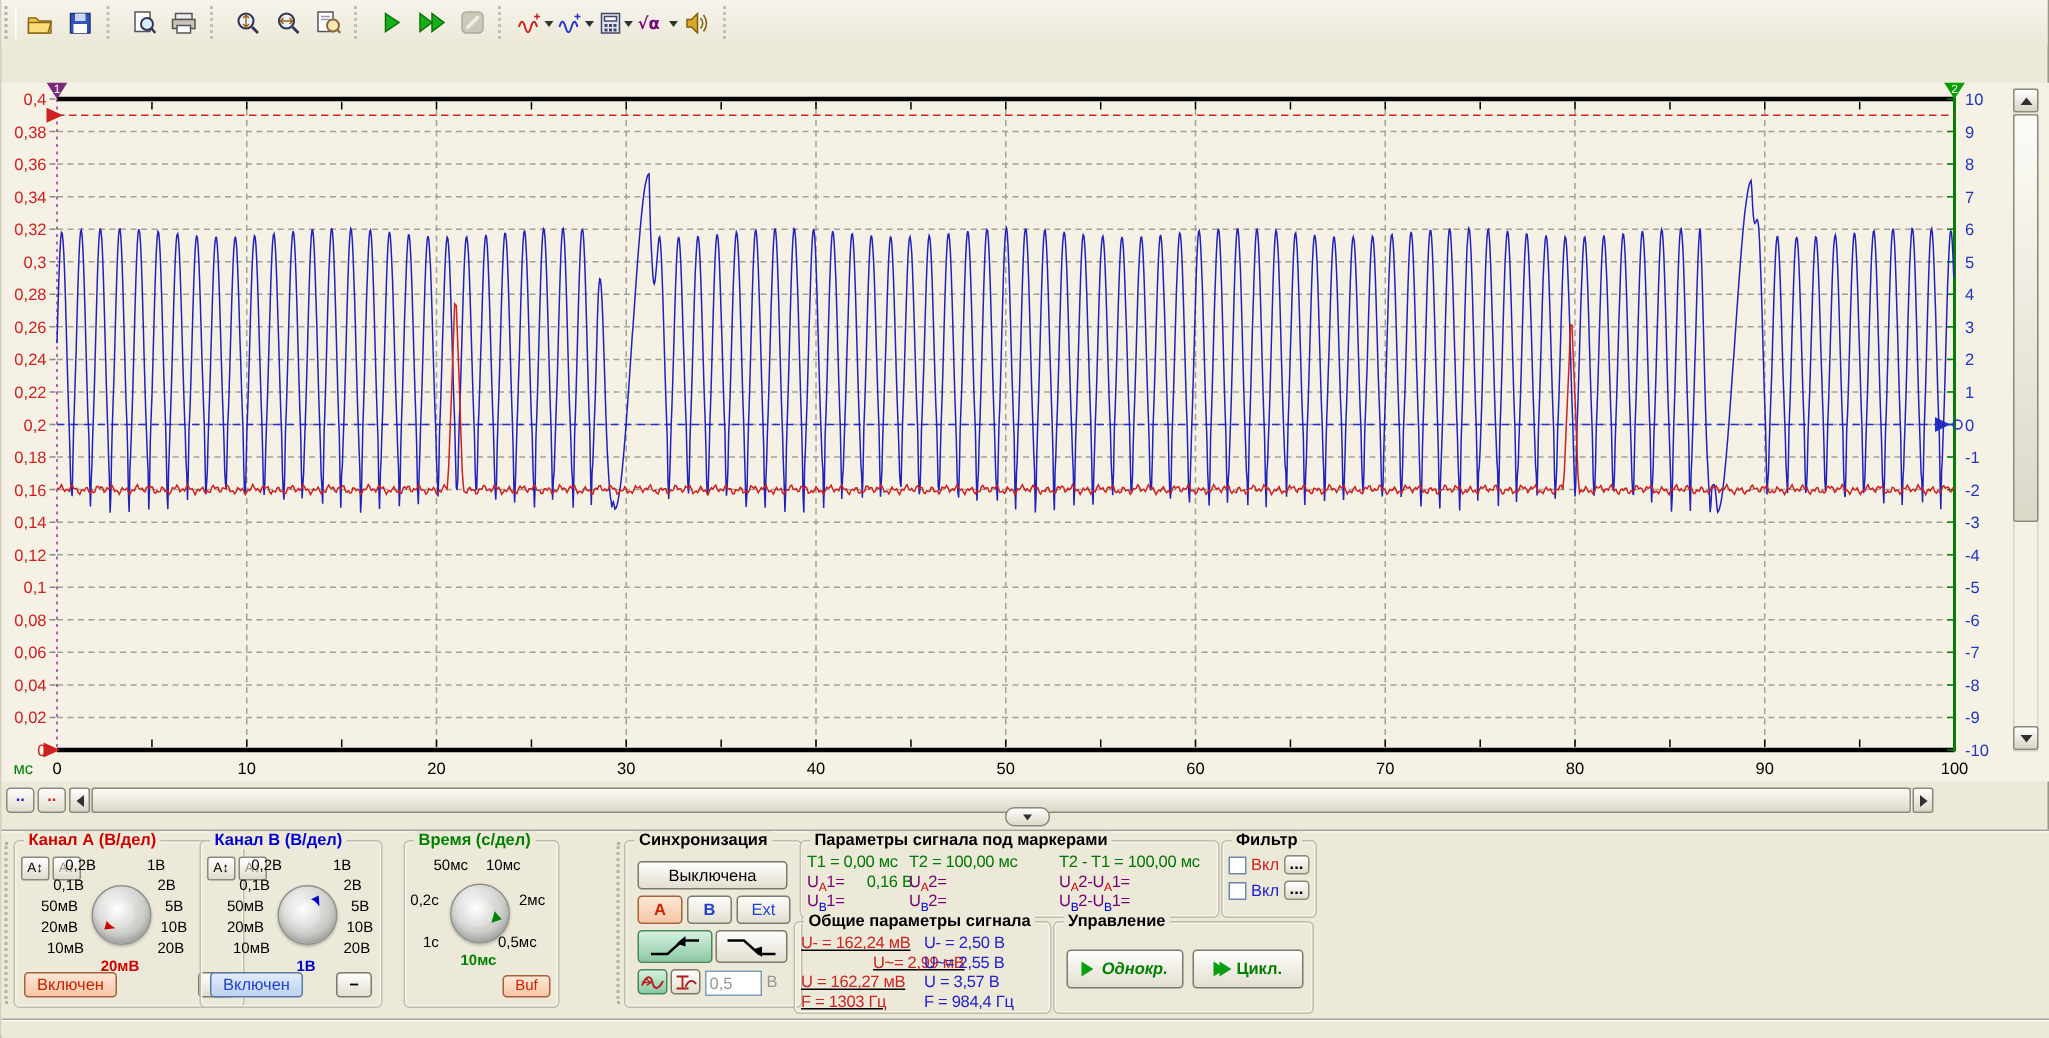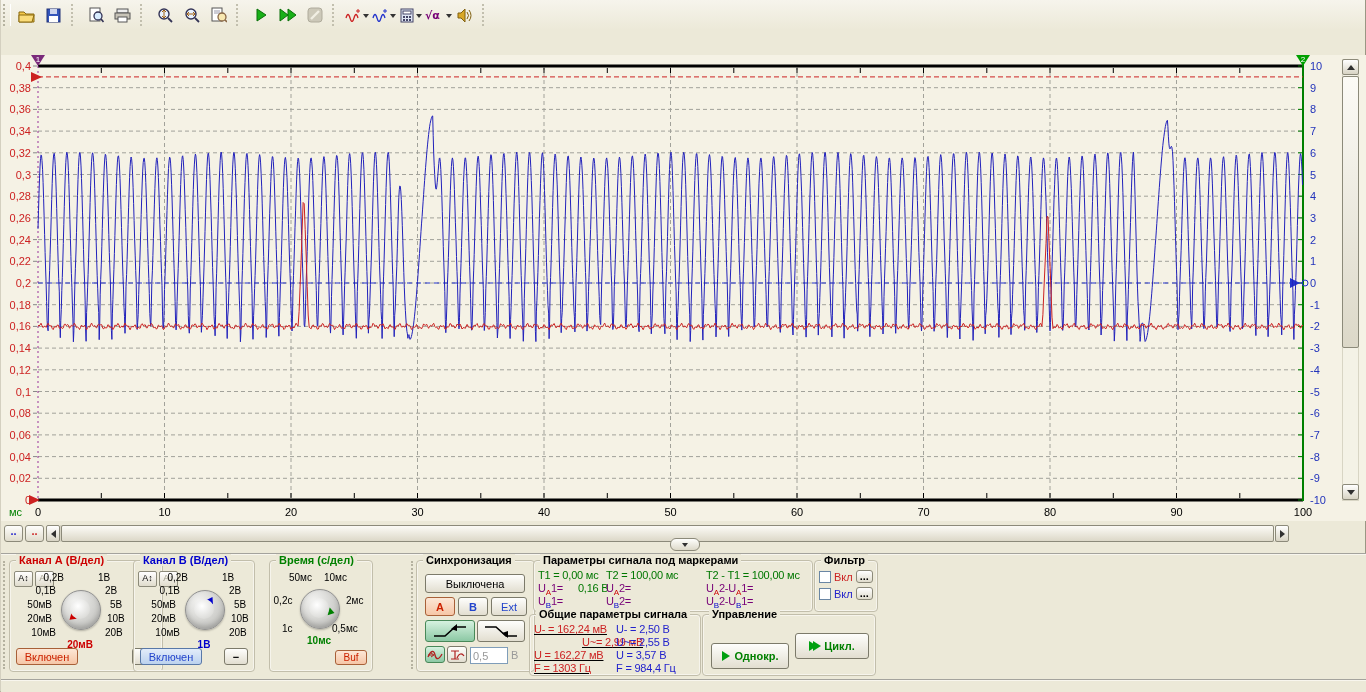--- a/index.html
+++ b/index.html
@@ -617,21 +617,21 @@
       <div id="sigRight" style="position:absolute;left:86px;top:8px;">
           <div class="sig-line" style="color: rgb(34, 34, 204);">U- = 2,50 В</div>
           <div class="sig-line" style="color: rgb(34, 34, 204);">U~= 2,55 В</div>
           <div class="sig-line" style="color: rgb(34, 34, 204);">U  = 3,57 В</div>
           <div class="sig-line" style="color: rgb(34, 34, 204);">F  = 984,4 Гц</div>
         </div>
     </div>
 
     <div class="grp" style="left:701px;top:59px;width:172px;height:60px;">
       <span class="grp-title">Управление</span>
-      <div class="btn" style="left:8px;top:28px;width:78px;height:26px;gap:5px;font-weight:bold;color:#008000;">
+      <div class="btn" style="left:8px;top:18px;width:78px;height:26px;gap:5px;font-weight:bold;color:#008000;font-style:italic;">
         <span class="tri small"></span>
           <span>Однокр.</span>
       </div>
       <div class="btn" style="left:92px;top:18px;width:74px;height:26px;gap:3px;font-weight:bold;color:#008000;">
         <span style="display:flex;">
             <span class="tri small"></span>
             <span class="tri small" style="margin-left:-4px;"></span>
           </span>
           <span>Цикл.</span>
       </div>

